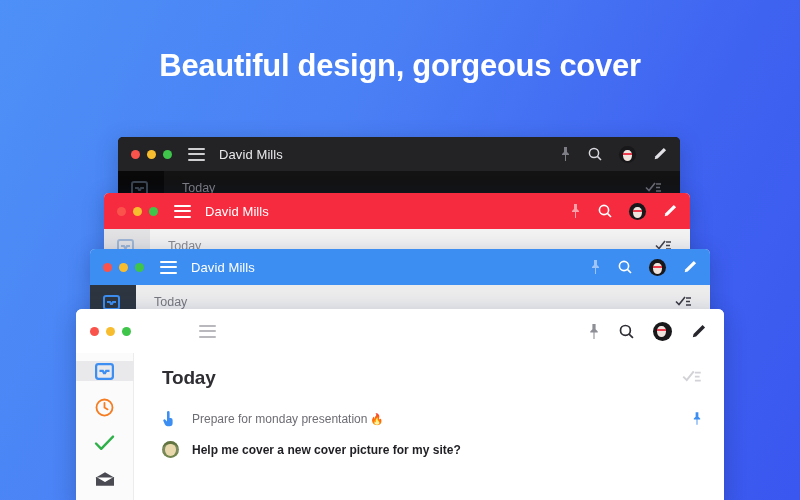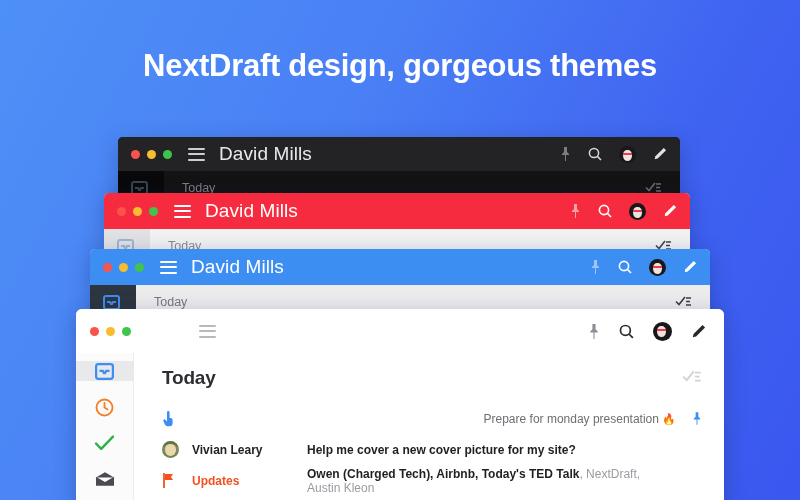--- a/index.html
+++ b/index.html
@@ -20,21 +20,21 @@
   .window { position:absolute; overflow:hidden; box-shadow:0 6px 22px rgba(16,36,90,.30); }
   .titlebar { display:flex; align-items:center; height:34px; padding:0 13px; }
   .lights { display:flex; align-items:center; gap:7px; margin-right:16px; }
   .light { width:9px; height:9px; border-radius:50%; }
   .l-red{background:#f9534c;} .l-yel{background:#f8bd2e;} .l-grn{background:#3ec54a;}
 
   .burger { width:17px; height:13px; display:flex; flex-direction:column;
             justify-content:space-between; margin-right:14px; }
   .burger i { display:block; height:2px; border-radius:1px; width:100%; }
 
-  .wname { font-size:19px; letter-spacing:.1px; }
+  .wname { font-size:13px; letter-spacing:.1px; }
   .spacer { flex:1; }
   .tools { display:flex; align-items:center; gap:17px; }
   .tools svg { display:block; }
 
   .avatar { width:17px; height:17px; border-radius:50%; overflow:hidden;
             position:relative; background:#18181a; flex:none; }
   .avatar .face { position:absolute; left:4px; top:4px; width:9px; height:11px;
             border-radius:45% 45% 50% 50%; background:#efe3dd; }
   .avatar .band { position:absolute; left:4px; top:7px; width:9px; height:2px; background:#ef3b4e; }
   .avatar.photo { background:#7d8c5e; }
@@ -96,30 +96,30 @@
   .today { font-size:19px; font-weight:bold; color:#2e2e33; letter-spacing:-.2px; }
   .today-sp { flex:1; }
 
   .row { display:flex; align-items:center; height:31px; }
   .row-ico { width:30px; display:flex; align-items:center; }
   .row-label { width:115px; font-size:12px; }
   .row-label.gray { color:#75757c; }
   .row-label.bold { color:#222227; font-weight:bold; }
   .row-label.orange { color:#f4511e; font-weight:bold; }
   .row-text { flex:1; font-size:12px; }
-  .row-text.gray { color:#6d6d74;text-align:right; }
+  .row-text.gray { color:#6d6d74; }
   .row-text.bold { color:#1f1f24; font-weight:bold; }
   .row-text .dim { color:#9a9aa1; font-weight:normal; }
   .row-end { width:26px; display:flex; justify-content:flex-end; align-items:center; }
   .emoji { font-size:11px; }
 </style>
 </head>
 <body>
 
-<div class="headline">NextDraft design, gorgeous themes</div>
+<div class="headline">Beautiful design, gorgeous cover</div>
 
 <div class="window" id="win-dark">
   <div class="titlebar">
     <div class="lights">
       <span class="light l-red"></span>
       <span class="light l-yel"></span>
       <span class="light l-grn"></span>
     </div>
     <div class="burger">
         <i></i>
@@ -390,31 +390,19 @@
         </span>
       </div>
 
       <div class="row">
         <span class="row-ico">
           <span class="avatar photo" style="width:17px;height:17px;">
               <span class="hair"></span>
               <span class="face"></span>
             </span>
         </span>
-        <span class="row-label bold">Vivian Leary</span>
         <span class="row-text bold">Help me cover a new cover picture for my site?</span>
         <span class="row-end"></span>
       </div>
 
-      <div class="row">
-        <span class="row-ico">
-          <svg width="13" height="15" viewBox="0 0 13 15">
-              <path d="M2 0v15" stroke="#f4511e" stroke-width="1.8"></path>
-              <path d="M3 1h8l-2 3 2 3H3z" fill="#f4511e"></path>
-            </svg>
-        </span>
-        <span class="row-label orange">Updates</span>
-        <span class="row-text bold"><span>Owen (Charged Tech), Airbnb, Today's TED Talk</span><span class="dim">, NextDraft, Austin Kleon</span></span>
-        <span class="row-end"></span>
-      </div>
     </div>
   </div>
 </div>
 
 </body></html>

